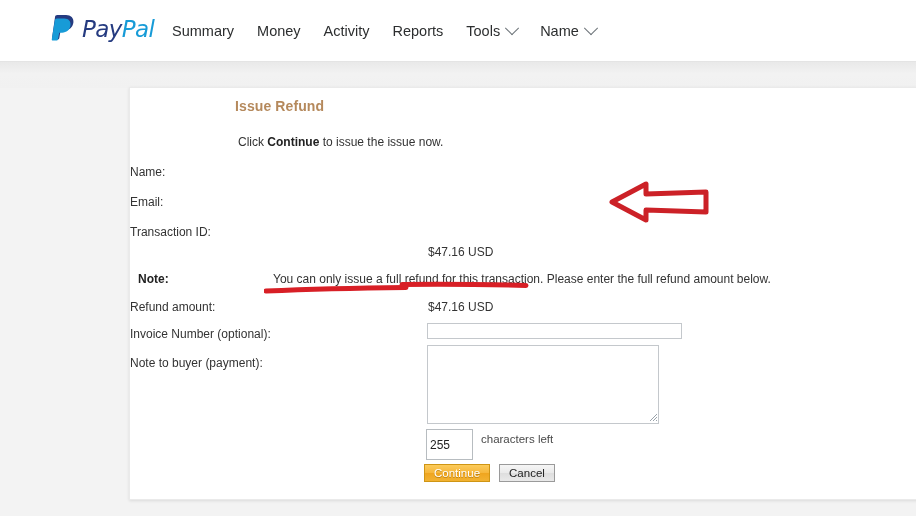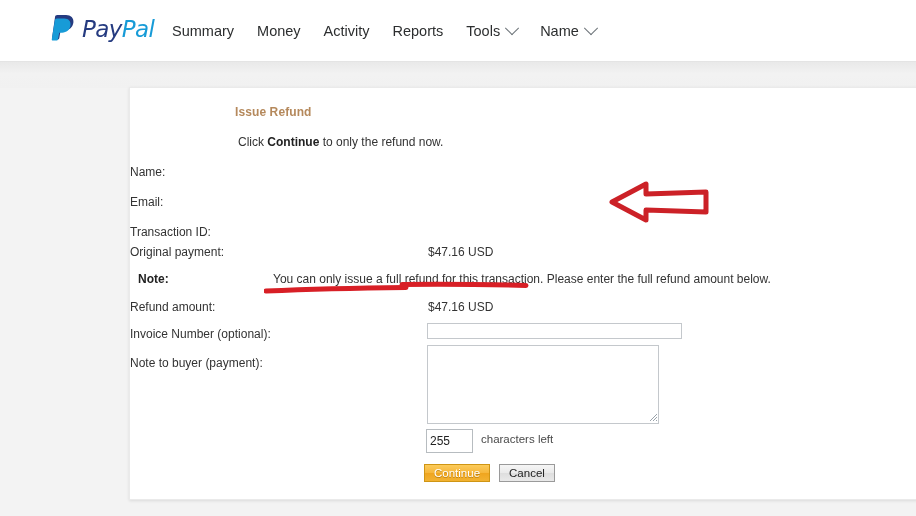--- a/index.html
+++ b/index.html
@@ -94,22 +94,22 @@
     height: 413px;
     background: #ffffff;
     border: 1px solid #eaeaea;
     border-right: none;
     box-shadow: 0 1px 3px rgba(0,0,0,0.10);
     box-sizing: border-box;
   }
 
   .title {
     position: absolute;
-    left: 105px; top: 17px;
-    font-size: 12px;
+    left: 105px; top: 10px;
+    font-size: 14px;
     font-weight: bold;
     color: #b5895c;
     letter-spacing: 0.1px;
   }
   .intro {
     position: absolute;
     left: 108px; top: 47px;
     font-size: 12px;
     color: #333333;
   }
@@ -239,21 +239,21 @@
   .chars-row {
     position: absolute;
     left: 0; top: 345px;
     width: 100%;
     font-size: 11.5px;
     color: #555;
   }
   .chars-input {
     position: absolute;
     left: 296px; top: -4px;
-    width: 47px; height: 24px;
+    width: 47px; height: 31px;
     border: 1px solid #b7bcc0;
     background: #fff;
     box-sizing: border-box;
     font-family: "Liberation Sans", sans-serif;
     font-size: 12px;
     color: #222;
     padding: 0 3px;
     outline: none;
   }
   .chars-label {
@@ -330,39 +330,38 @@
   </div>
 </div>
 
 <div class="band"></div>
 <div class="page-bg"></div>
 
 <div class="card">
 
   <div class="title">Issue Refund</div>
 
-  <div class="intro"><span>Click </span><b>Continue</b><span> to only the refund now.</span></div>
+  <div class="intro"><span>Click </span><b>Continue</b><span> to issue the issue now.</span></div>
 
   <div class="row r-name">
     <span class="lbl">Name:</span>
     <span class="val"></span>
   </div>
 
   <div class="row r-email">
     <span class="lbl">Email:</span>
     <span class="val"></span>
   </div>
 
   <div class="row r-txn">
     <span class="lbl">Transaction ID:</span>
     <span class="val"></span>
   </div>
 
   <div class="row r-orig">
-    <span class="lbl">Original payment:</span>
     <span class="val">$47.16 USD</span>
   </div>
 
   <div class="note-row">
     <span class="note-lbl">Note:</span>
     <span class="note-txt">You can only issue a full refund for this transaction. Please enter the full refund amount below.</span>
   </div>
 
   <svg class="underline-svg" viewBox="0 0 268 16">
     <path d="M2,10 C50,8 100,7 142,6.5" stroke="#d81f26" stroke-width="5" fill="none" stroke-linecap="round"></path>

